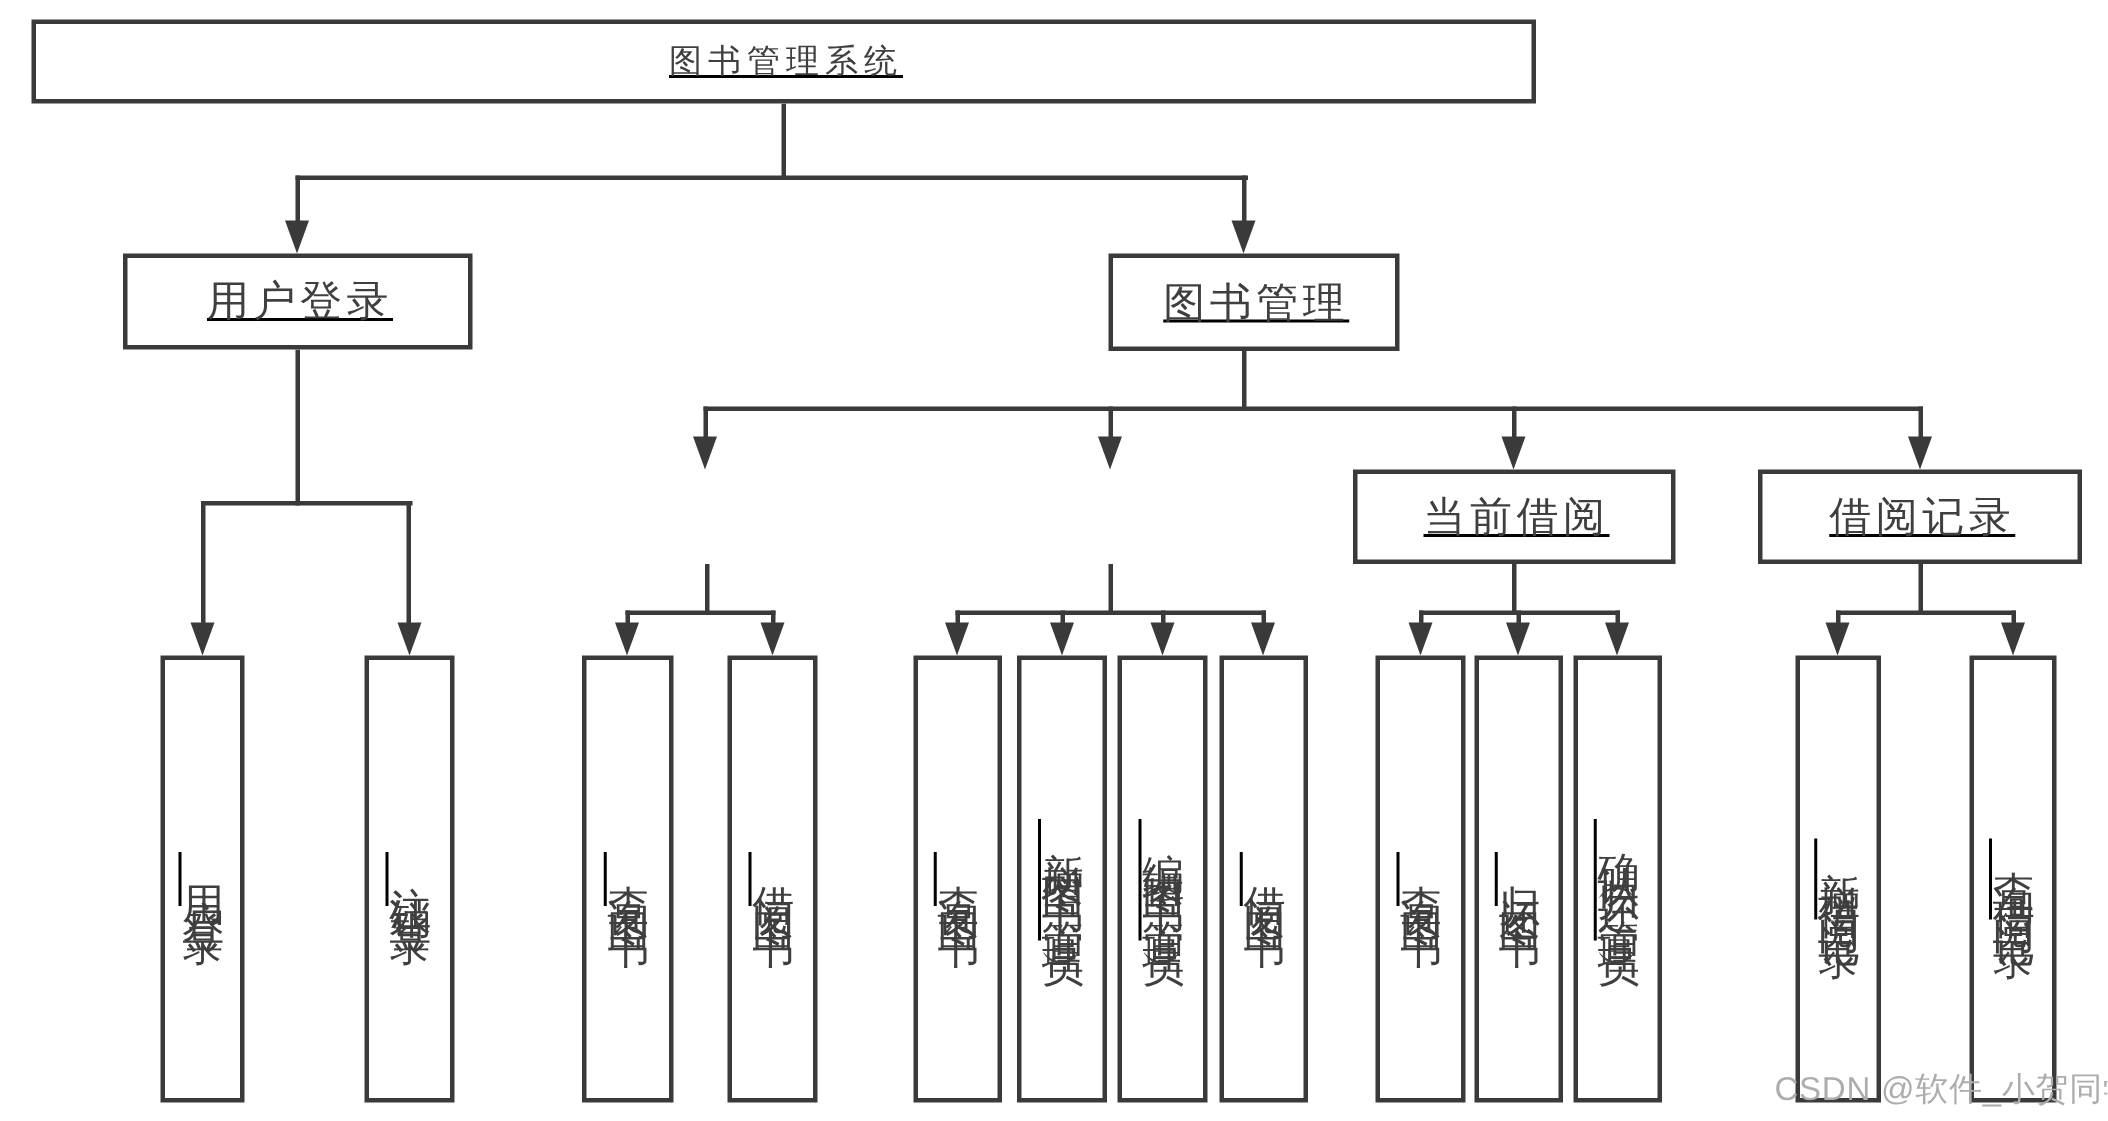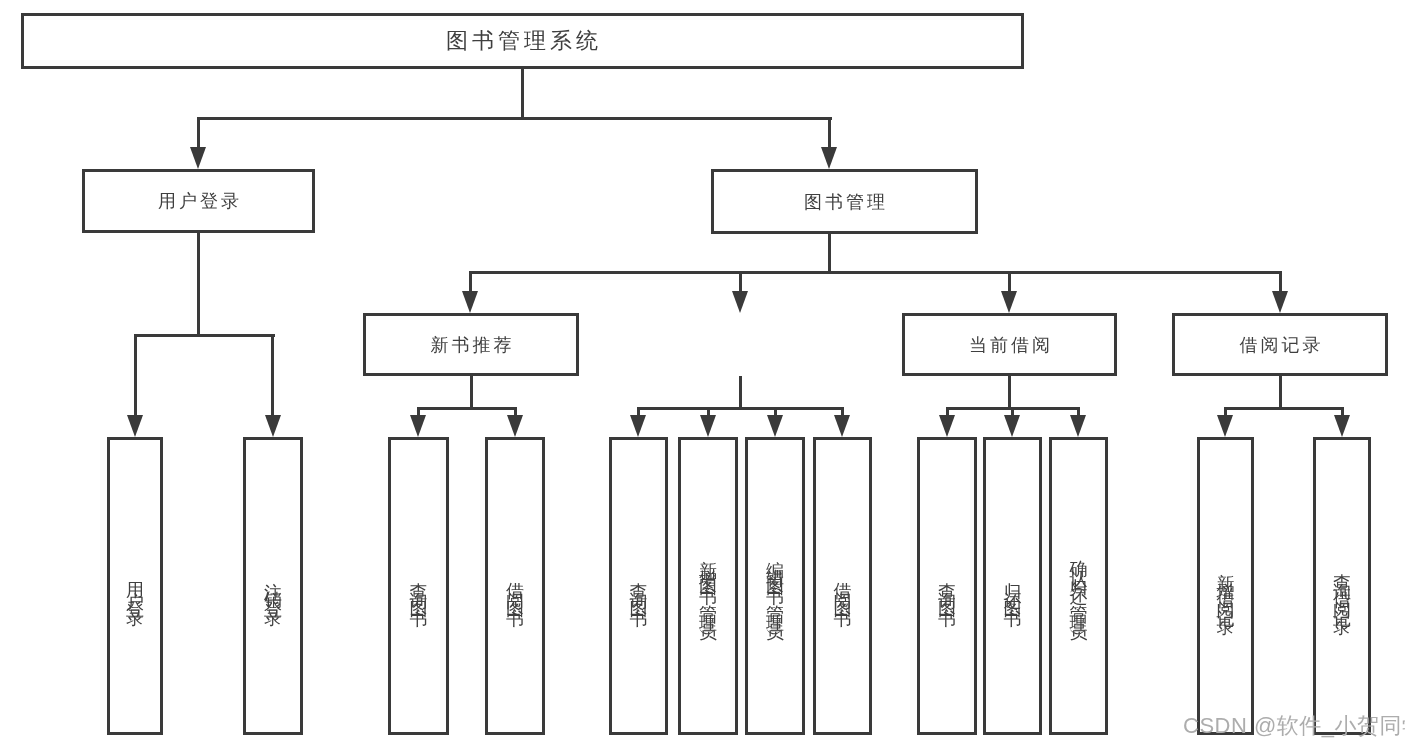--- a/index.html
+++ b/index.html
@@ -18,24 +18,25 @@
   }
   .box {
     position: absolute;
     box-sizing: border-box;
     border: 3px solid var(--line);
     background: #ffffff;
     display: flex;
     align-items: center;
     justify-content: center;
     z-index: 2;
+    text-decoration: underline;
   }
   .lbl {
     color: var(--text);
-    font-size: 18px;
+    font-size: 28px;
     letter-spacing: 3px;
     text-indent: 3px;
     white-space: nowrap;
   }
   .root .lbl { font-size: 22px; letter-spacing: 4px; }
   .v .lbl {
     writing-mode: vertical-rl;
     text-orientation: mixed;
     letter-spacing: 9px;
     line-height: 1;
@@ -127,27 +128,24 @@
   <div class="ah" style="left:1217px;top:415px"></div>
   <div class="ah" style="left:1334px;top:415px"></div>
 
   <div class="box root" style="left:21px;top:13px;width:1003px;height:56px">
     <span class="lbl">图书管理系统</span>
   </div>
 
   <div class="box" style="left:82px;top:169px;width:233px;height:64px">
     <span class="lbl">用户登录</span>
   </div>
-  <div class="box" style="left:711px;top:169px;width:267px;height:65px">
+  <div class="box" style="left:739px;top:169px;width:194px;height:65px">
     <span class="lbl">图书管理</span>
   </div>
 
-  <div class="box" style="left:363px;top:313px;width:216px;height:63px">
-    <span class="lbl">新书推荐</span>
-  </div>
   <div class="box" style="left:1172px;top:313px;width:216px;height:63px">
     <span class="lbl">借阅记录</span>
   </div>
   <div class="box" style="left:902px;top:313px;width:215px;height:63px">
     <span class="lbl">当前借阅</span>
   </div>
 
   <div class="box v" style="left:107px;top:437px;width:56px;height:298px">
     <span class="lbl">用户登录</span>
   </div>

